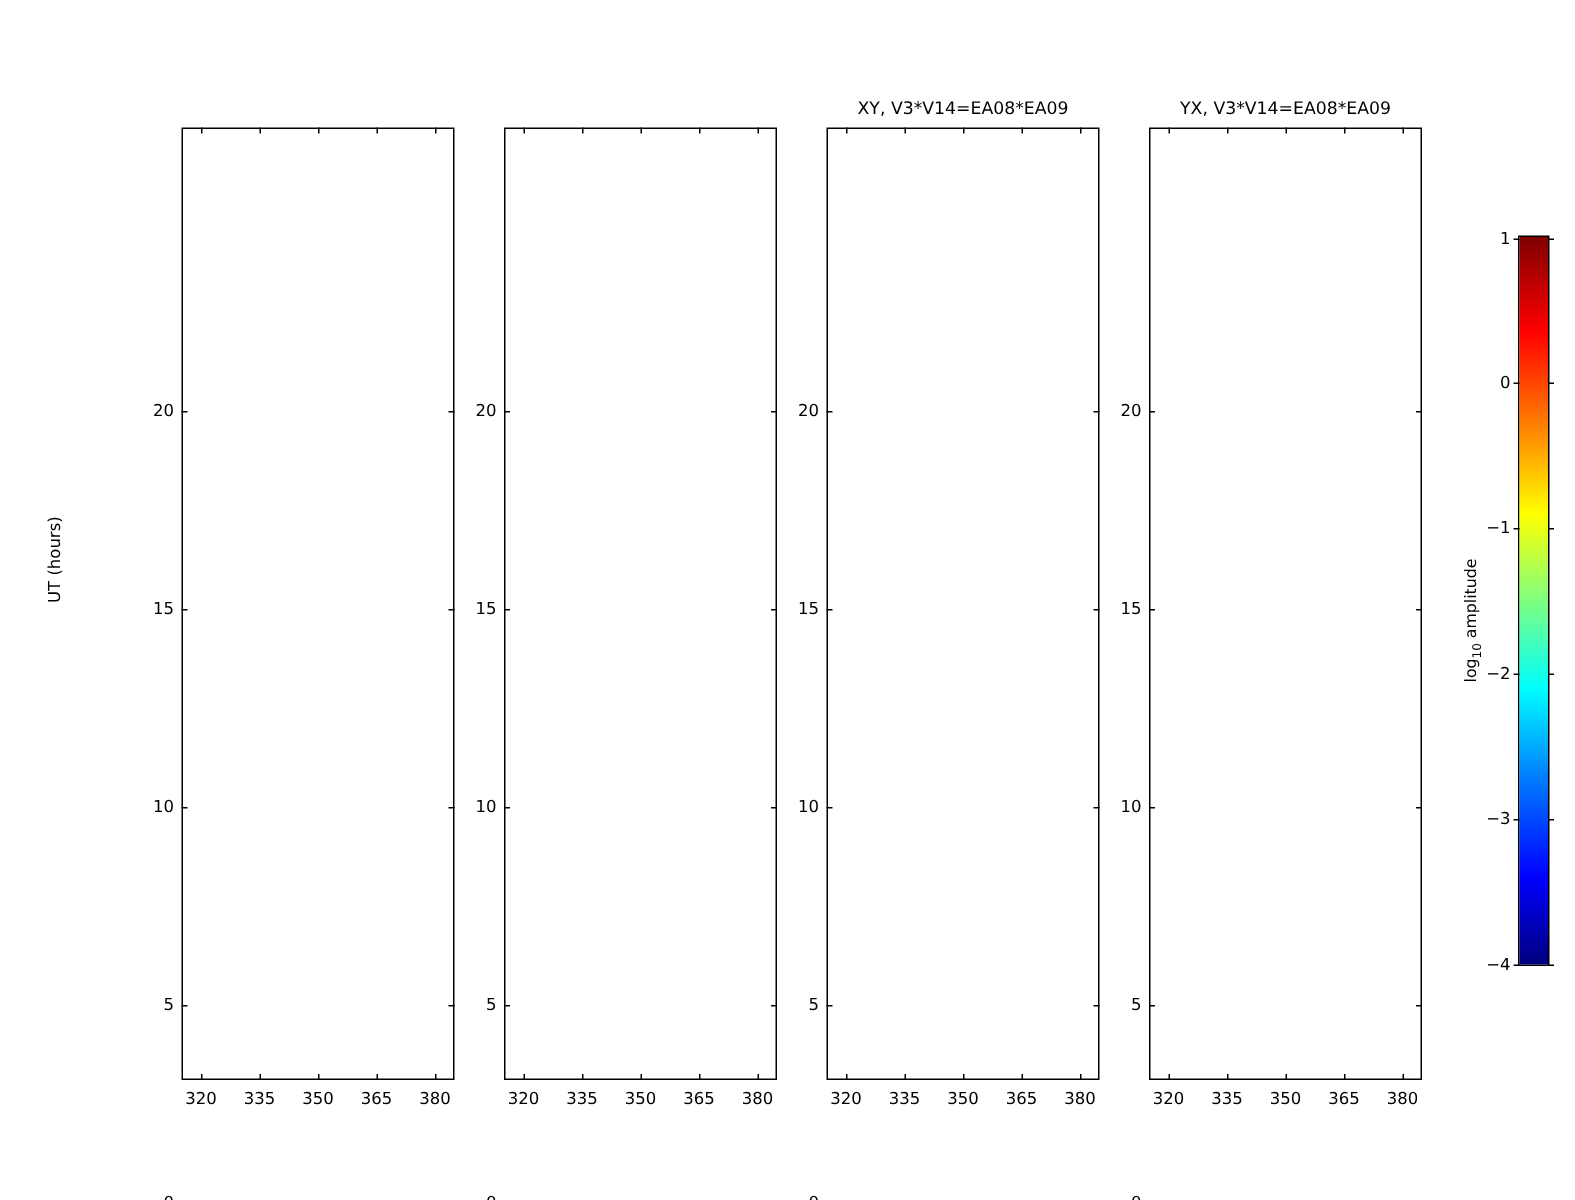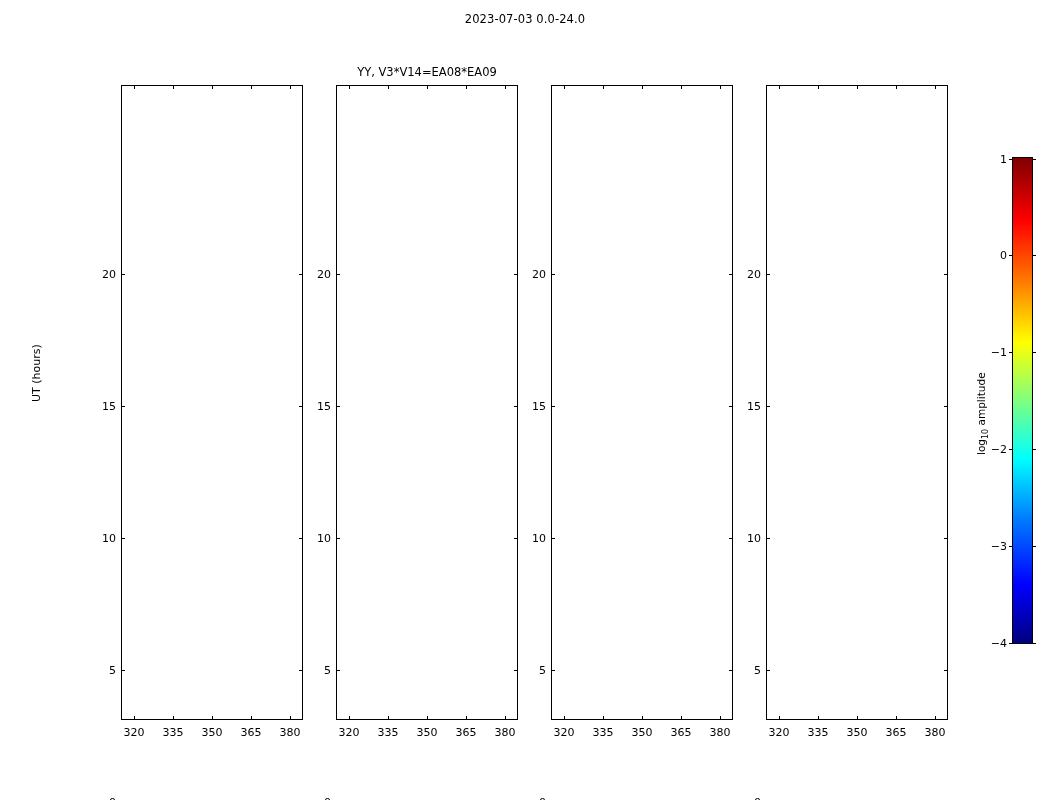--- a/index.html
+++ b/index.html
@@ -160,21 +160,20 @@
   }
   .cbar-title sub {
     font-size: 8px;
   }
 </style>
 </head>
 <body>
 
 <div class="figure">
 
-  <div class="suptitle">2023-07-03 0.0-24.0</div>
 
   <div class="panel" style="left:121px;">
     <div class="axes-frame"></div>
 
     <div class="ylabel-tick" style="top:717px;">0</div>
 
     <div class="tick-y-left" style="top:585px;"></div>
     <div class="tick-y-right" style="top:585px;"></div>
     <div class="ylabel-tick" style="top:585px;">5</div>
 
@@ -205,21 +204,20 @@
     <div class="tick-x" style="left:130px;"></div>
     <div class="tick-x-top" style="left:130px;"></div>
     <div class="xlabel-tick" style="left:130px;">365</div>
 
     <div class="tick-x" style="left:169px;"></div>
     <div class="tick-x-top" style="left:169px;"></div>
     <div class="xlabel-tick" style="left:169px;">380</div>
   </div>
 
   <div class="panel" style="left:336px;">
-    <div class="panel-title">YY, V3*V14=EA08*EA09</div>
     <div class="axes-frame"></div>
 
     <div class="ylabel-tick" style="top:717px;">0</div>
 
     <div class="tick-y-left" style="top:585px;"></div>
     <div class="tick-y-right" style="top:585px;"></div>
     <div class="ylabel-tick" style="top:585px;">5</div>
 
     <div class="tick-y-left" style="top:453px;"></div>
     <div class="tick-y-right" style="top:453px;"></div>
@@ -248,20 +246,21 @@
     <div class="tick-x" style="left:130px;"></div>
     <div class="tick-x-top" style="left:130px;"></div>
     <div class="xlabel-tick" style="left:130px;">365</div>
 
     <div class="tick-x" style="left:169px;"></div>
     <div class="tick-x-top" style="left:169px;"></div>
     <div class="xlabel-tick" style="left:169px;">380</div>
   </div>
 
   <div class="panel" style="left:551px;">
+    <div class="panel-title">XY, V3*V14=EA08*EA09</div>
     <div class="axes-frame"></div>
 
     <div class="ylabel-tick" style="top:717px;">0</div>
 
     <div class="tick-y-left" style="top:585px;"></div>
     <div class="tick-y-right" style="top:585px;"></div>
     <div class="ylabel-tick" style="top:585px;">5</div>
 
     <div class="tick-y-left" style="top:453px;"></div>
     <div class="tick-y-right" style="top:453px;"></div>
@@ -290,20 +289,21 @@
     <div class="tick-x" style="left:130px;"></div>
     <div class="tick-x-top" style="left:130px;"></div>
     <div class="xlabel-tick" style="left:130px;">365</div>
 
     <div class="tick-x" style="left:169px;"></div>
     <div class="tick-x-top" style="left:169px;"></div>
     <div class="xlabel-tick" style="left:169px;">380</div>
   </div>
 
   <div class="panel" style="left:766px;">
+    <div class="panel-title">YX, V3*V14=EA08*EA09</div>
     <div class="axes-frame"></div>
 
     <div class="ylabel-tick" style="top:717px;">0</div>
 
     <div class="tick-y-left" style="top:585px;"></div>
     <div class="tick-y-right" style="top:585px;"></div>
     <div class="ylabel-tick" style="top:585px;">5</div>
 
     <div class="tick-y-left" style="top:453px;"></div>
     <div class="tick-y-right" style="top:453px;"></div>

